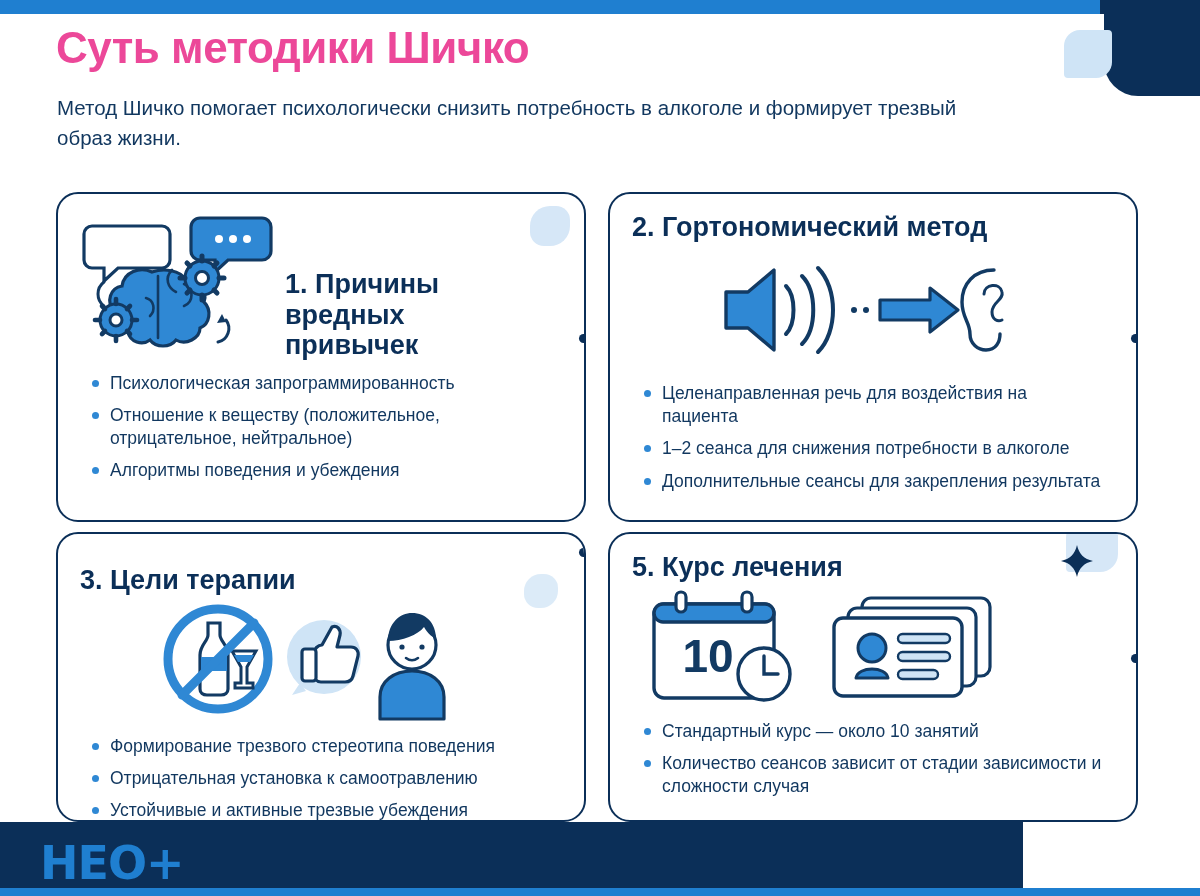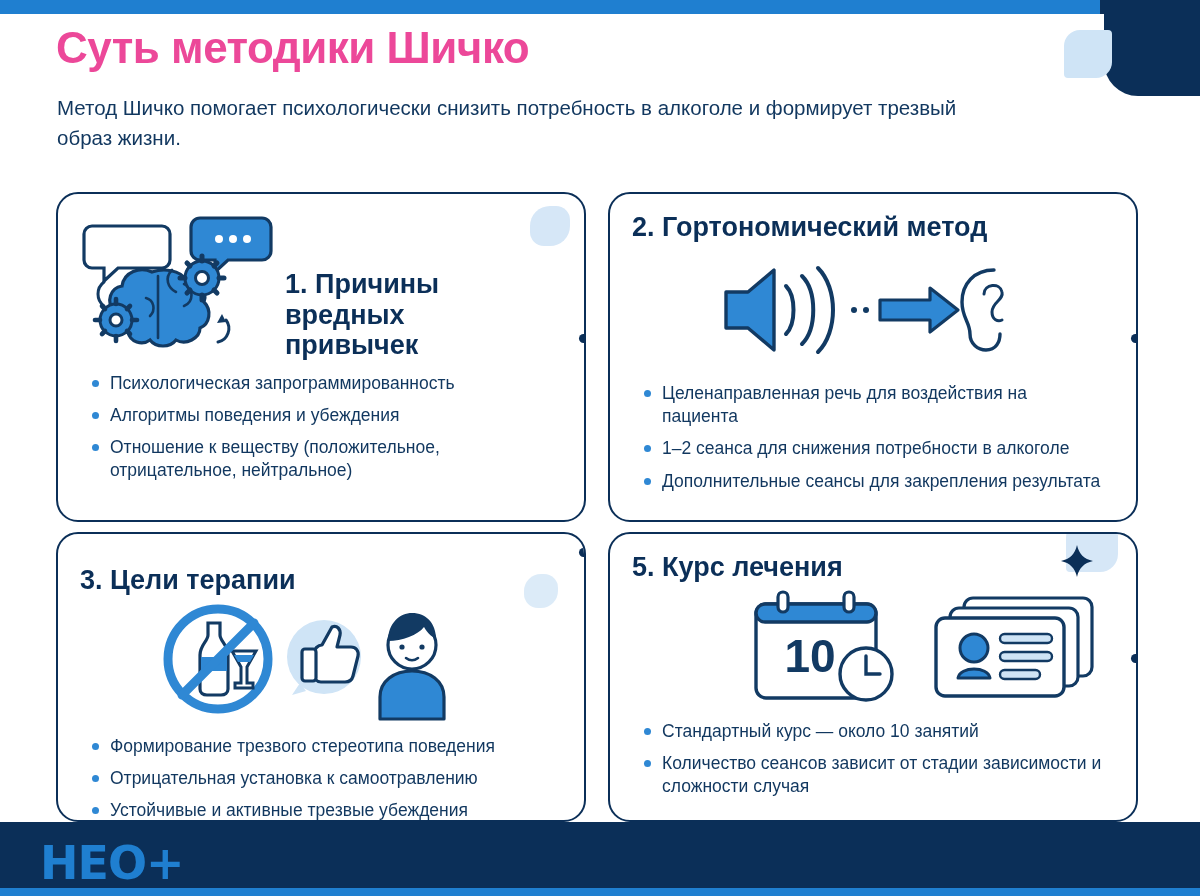--- a/index.html
+++ b/index.html
@@ -92,30 +92,30 @@
   .c1-top { display:flex; align-items:flex-end; }
   .c1-list { margin-top:8px; }
 
   
   .c2-art { margin:14px 0 18px 0; display:flex; justify-content:center; }
 
   
   .c3-art { margin:6px 0 14px 0; display:flex; justify-content:center; }
 
   
-  .c4-art { margin:4px 0 14px 0; display:flex; justify-content:flex-end; }
+  .c4-art { margin:4px 0 14px 0; display:flex; justify-content:flex-start; }
 
   
   .dot-sm { position:absolute; width:9px; height:9px; border-radius:50%; background:#0b2f58; }
   .blob { position:absolute; background:#d6e7f7; border-radius:50% 14px 50% 14px; }
   .blob2 { position:absolute; background:#d6e7f7; border-radius:18px 4px 18px 4px; }
 
   
   .footer {
-    position:absolute; left:0; bottom:0; width:1200px; height:74px;
+    position:absolute; left:0; bottom:0; width:1023px; height:74px;
     background:#0b2f58;
   }
   .footer-stripe {
     position:absolute; left:0; bottom:0; width:1200px; height:8px;
     background:#1f7fd0;
   }
   .logo {
     position:absolute; left:40px; top:14px;
     font-size:46px; font-weight:bold; color:#1f7fd0;
     letter-spacing:-1px; font-family:"DejaVu Sans", sans-serif;
@@ -189,22 +189,22 @@
           <path d="M24 72 c-8 6 -8 18 0 24" fill="none" stroke="#123a63" stroke-width="3" stroke-linecap="round"></path>
           <path d="M146 110 c6 8 2 20 -8 22" fill="none" stroke="#123a63" stroke-width="3" stroke-linecap="round"></path>
           <path d="M142 104 l4 8 l-9 1 z" fill="#123a63"></path>
         </svg>
       </div>
       <h2 class="card-title">1. Причины вредных привычек</h2>
     </div>
 
     <ul class="bullets c1-list">
       <li>Психологическая запрограммированность</li>
+      <li>Отношение к веществу (положительное, отрицательное, нейтральное)</li>
       <li>Алгоритмы поведения и убеждения</li>
-      <li>Отношение к веществу (положительное, отрицательное, нейтральное)</li>
     </ul>
   </div>
 
   <div class="card c2">
     <div class="dot-sm" style="right:-4px;top:140px;"></div>
     <h2 class="card-title">2. Гортономический метод</h2>
 
     <div class="c2-art">
       <svg width="330" height="108" viewBox="0 0 330 108">
 

